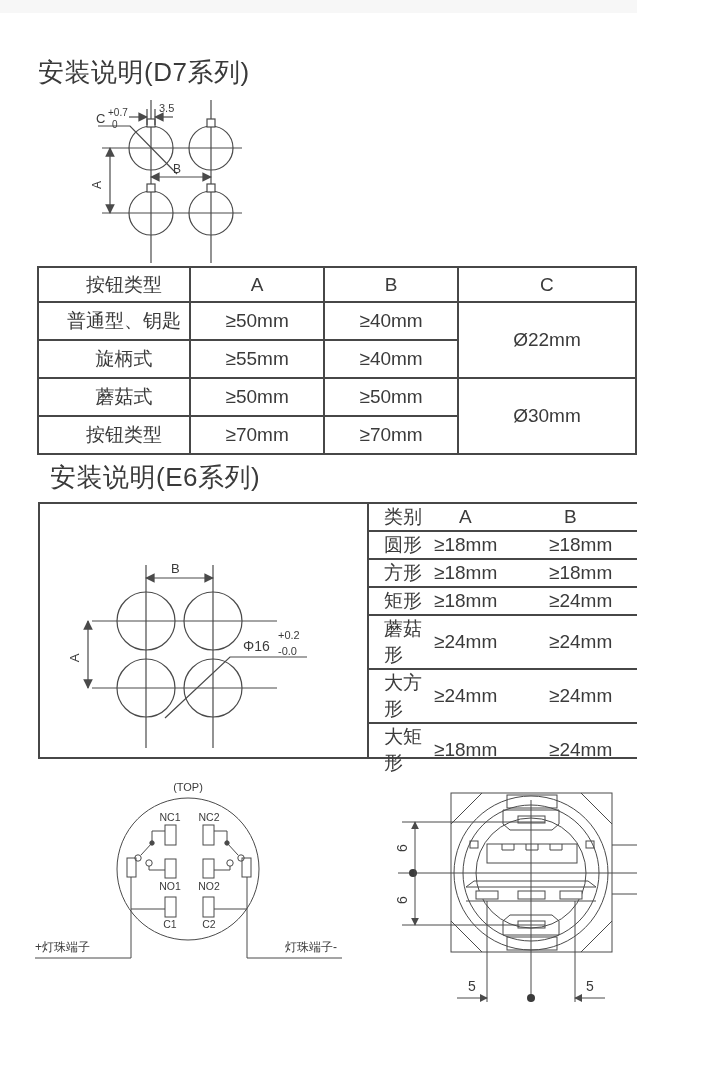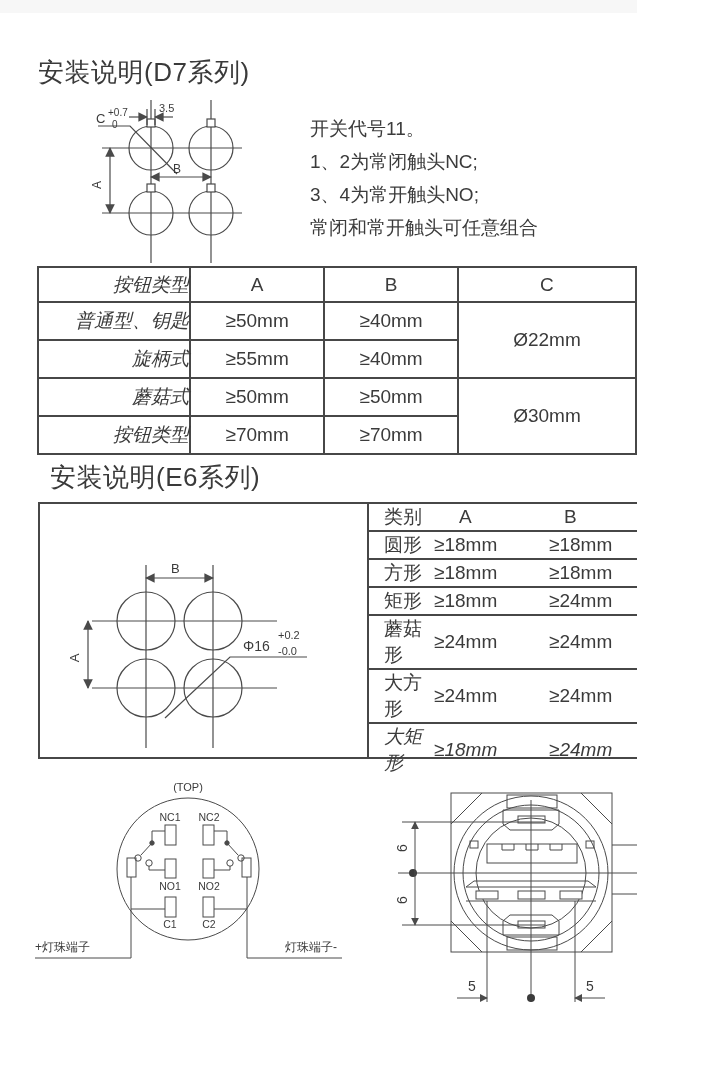--- a/index.html
+++ b/index.html
@@ -14,26 +14,26 @@
   .t-e6 { left:50px; top:460px; }
   .notes { position:absolute; left:310px; top:112px; width:390px; font-size:19px; line-height:33px; color:#3b3b3b; }
   .notes div { white-space:nowrap; }
 
   table.mt { position:absolute; left:37px; top:266px; border-collapse:collapse; table-layout:fixed; }
   table.mt td {
     border:2px solid #474747; font-size:19px; color:#3b3b3b;
     text-align:center; padding:0; height:36px; background:#fff;
   }
   table.mt tr.hd td { height:33px; }
-  table.mt td.c0 { text-align:right; padding-left:20px;font-style:italic; }
+  table.mt td.c0 { text-align:center; padding-left:20px; }
 
   .e6-box { position:absolute; left:38px; top:502px; width:631px; height:253px; border:2px solid #474747; background:#fff; }
   .e6-table { position:absolute; left:327px; top:0; right:0; bottom:0; border-left:2px solid #474747; display:grid; grid-template-rows:repeat(7,1fr); }
   .e6-row { display:grid; grid-template-columns:50px 115px 1fr; align-items:center; padding-left:15px; font-size:19px; border-bottom:2px solid #474747; }
-  .e6-row:last-child { border-bottom:none;font-style:italic; }
+  .e6-row:last-child { border-bottom:none; }
   .e6-row .h2 { padding-left:25px; }
   .e6-row .h3 { padding-left:15px; }
 
   svg { position:absolute; overflow:visible; }
   svg text { font-family:"Liberation Sans","DejaVu Sans",sans-serif; fill:#3b3b3b; }
   .svg-d7 { left:85px; top:95px; }
   .svg-e6 { left:40px; top:510px; }
   .svg-wire { left:30px; top:775px; }
   .svg-flange { left:390px; top:780px; }
 </style>
@@ -80,26 +80,20 @@
       <line x1="66" y1="82" x2="126" y2="82" marker-start="url(#aS)" marker-end="url(#aE)"></line>
     </g>
     <text x="11" y="28" font-size="13">C</text>
     <text x="23" y="21" font-size="10">+0.7</text>
     <text x="27" y="33" font-size="10">0</text>
     <text x="74" y="17" font-size="11">3.5</text>
     <text font-size="12" transform="rotate(-90 16 90)" x="16" y="90" text-anchor="middle">A</text>
     <text x="88" y="78" font-size="12">B</text>
   </svg>
 
-  <div class="notes">
-    <div>开关代号11。</div>
-    <div>1、2为常闭触头NC;</div>
-    <div>3、4为常开触头NO;</div>
-    <div>常闭和常开触头可任意组合</div>
-  </div>
 
   <table class="mt">
     <colgroup>
         <col style="width:162px">
         <col style="width:142px">
         <col style="width:141px">
         <col style="width:190px">
       </colgroup>
     <tbody>
         <tr class="hd">

